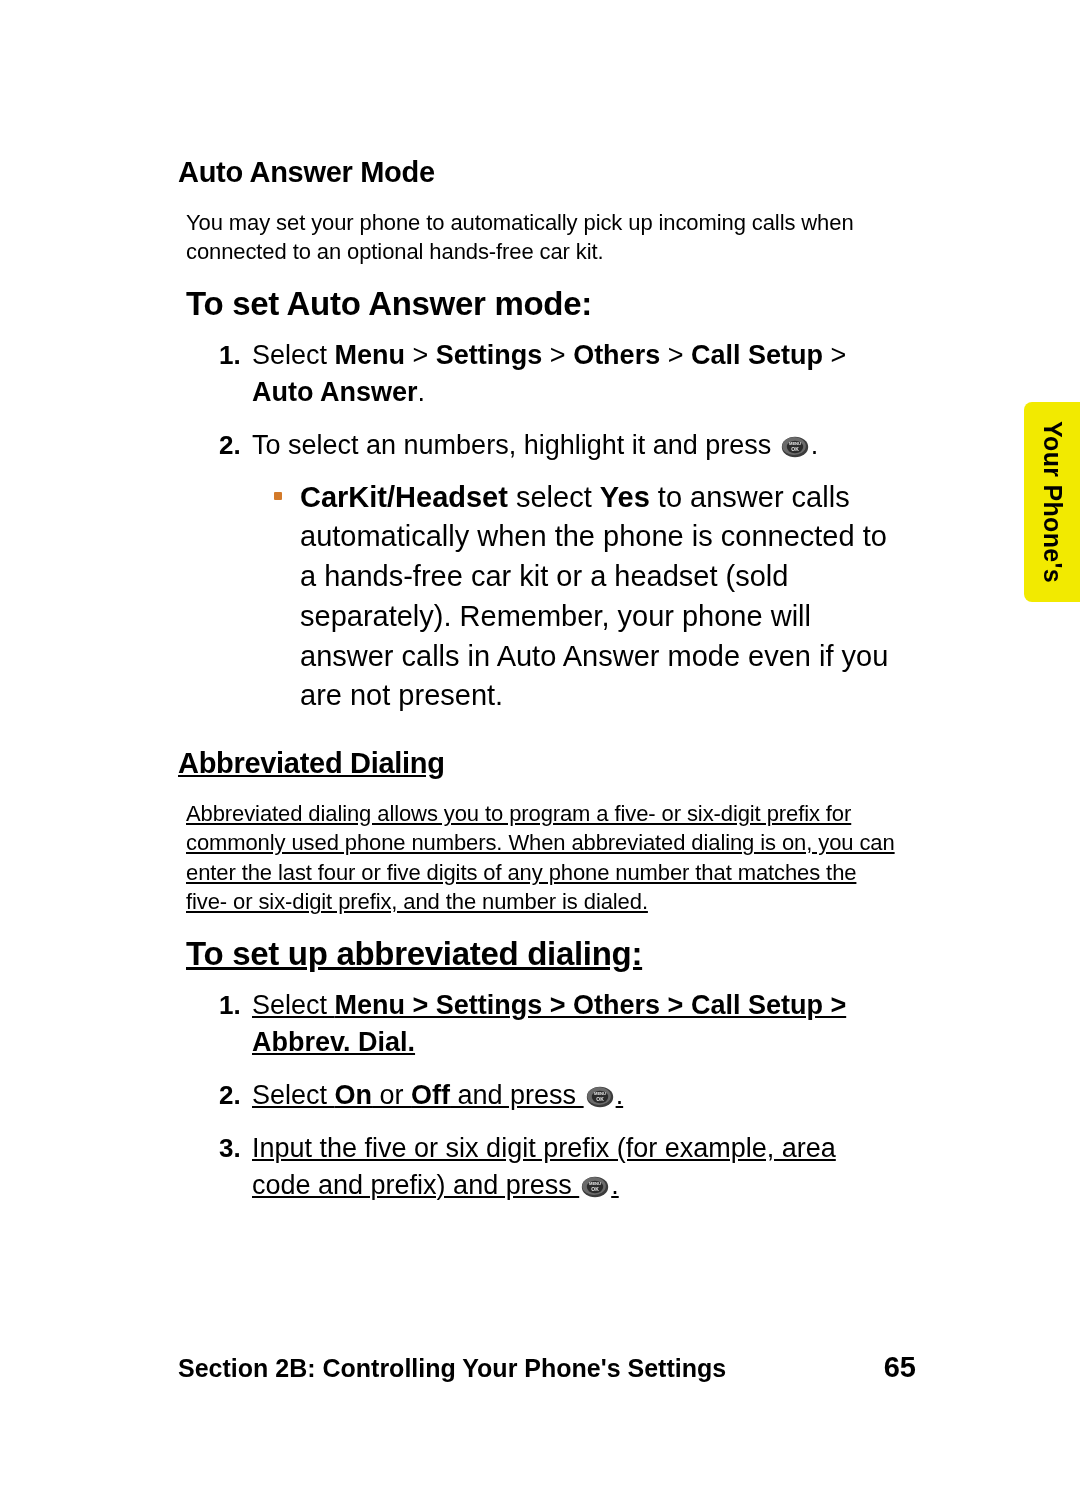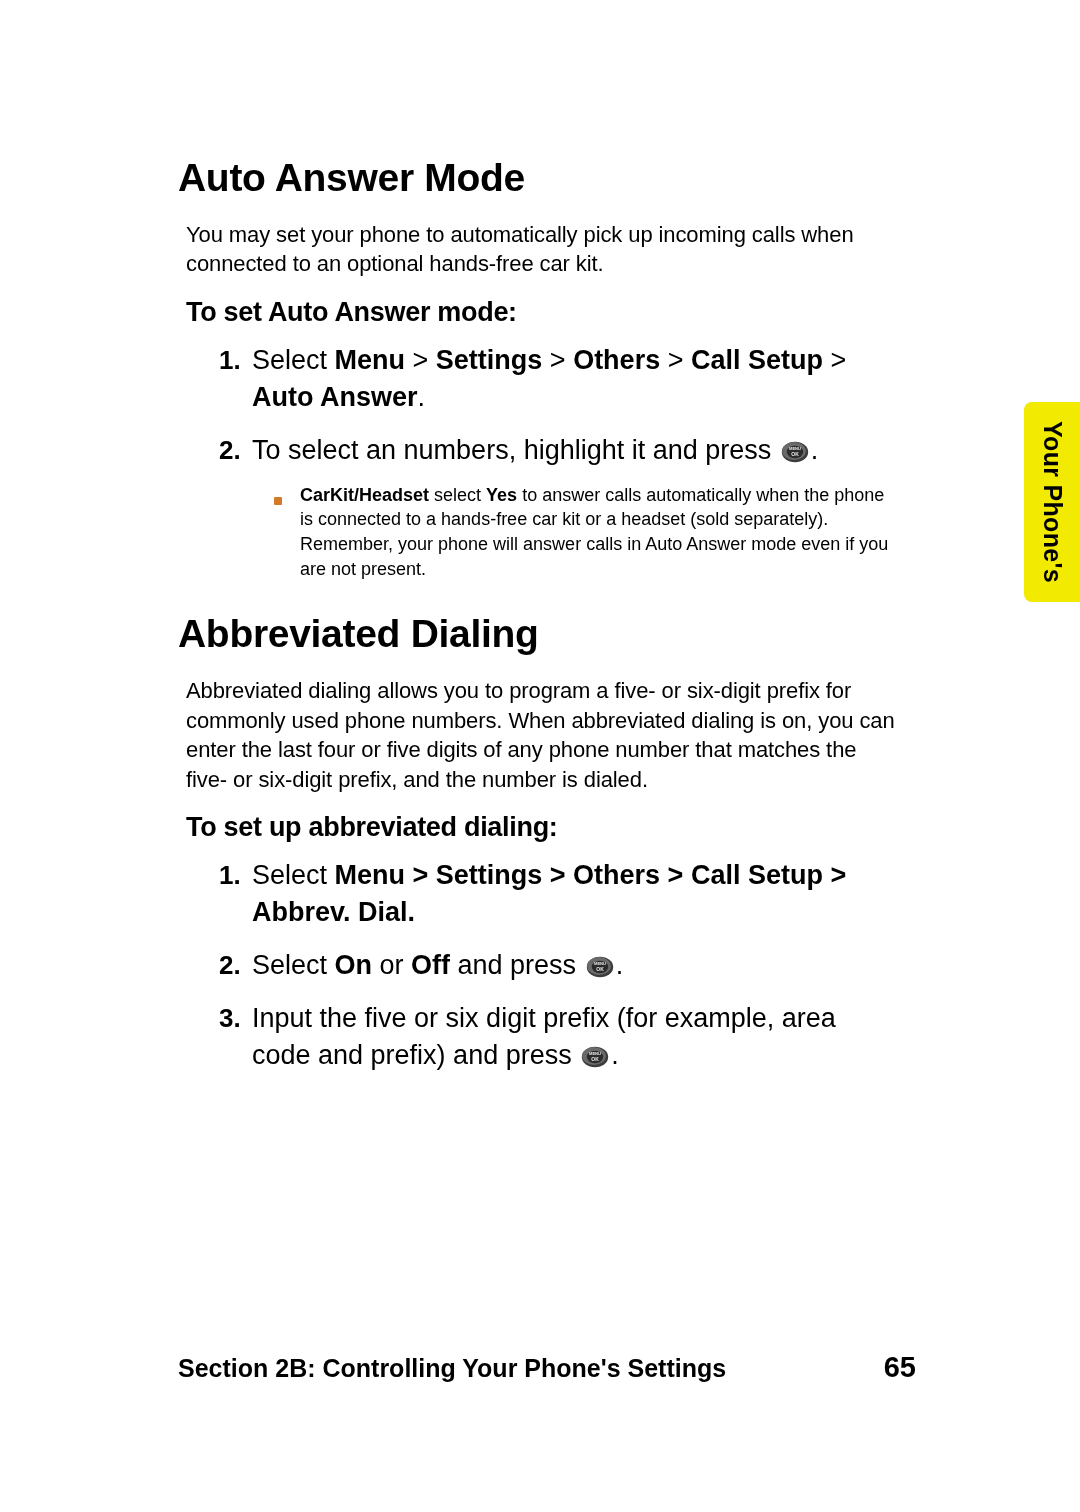--- a/index.html
+++ b/index.html
@@ -37,36 +37,36 @@
   .side-tab-text {
     writing-mode: vertical-rl;
     text-orientation: mixed;
     font-weight: 700;
     font-size: 25px;
     color: #000;
     letter-spacing: 0.3px;
   }
 
   h2.section-heading {
-    font-size: 39px;
+    font-size: 29px;
     font-weight: 700;
     margin: 0 0 18px 0;
     line-height: 1.2;
     letter-spacing: -0.3px;
   }
 
   p.body-text {
     font-size: 22px;
     line-height: 1.34;
     margin: 0 0 18px 8px;
     letter-spacing: -0.1px;
   }
 
   p.task-heading {
-    font-size: 27px;
+    font-size: 33px;
     font-weight: 700;
     margin: 0 0 14px 8px;
     letter-spacing: -0.3px;
   }
 
   ol.num-list {
     margin: 0 0 16px 8px;
     padding: 0 0 0 62px;
     font-size: 27px;
     line-height: 1.37;
@@ -77,21 +77,21 @@
   }
   ol.num-list > li::marker {
     font-weight: 700;
     font-size: 26px;
   }
 
   ul.sub-list {
     list-style: none;
     margin: 14px 0 0 0;
     padding: 0 0 0 48px;
-    font-size: 18px;
+    font-size: 29px;
     line-height: 1.37;
   }
   ul.sub-list > li {
     position: relative;
     padding-left: 0;
   }
   ul.sub-list > li::before {
     content: "";
     position: absolute;
     left: -26px;
@@ -118,21 +118,21 @@
     bottom: 128px;
     display: flex;
     justify-content: space-between;
     align-items: baseline;
     font-weight: 700;
     font-size: 25px;
   }
   .footer .page-num { font-size: 29px; }
 
   .section-block { margin-bottom: 30px; }
-  .section-block.second { margin-top: 15px; }
+  .section-block.second { margin-top: 15px; text-decoration: underline; }
   .tight8 { margin-bottom: 8px; }
   .mt-4 { margin-top: -4px; }
 </style>
 </head>
 <body>
 
 <svg width="0" height="0" style="position:absolute">
   <defs>
     <g id="menuok-g">
       <ellipse cx="14" cy="11" rx="13.2" ry="10.2" fill="#3c3c3c"></ellipse>

